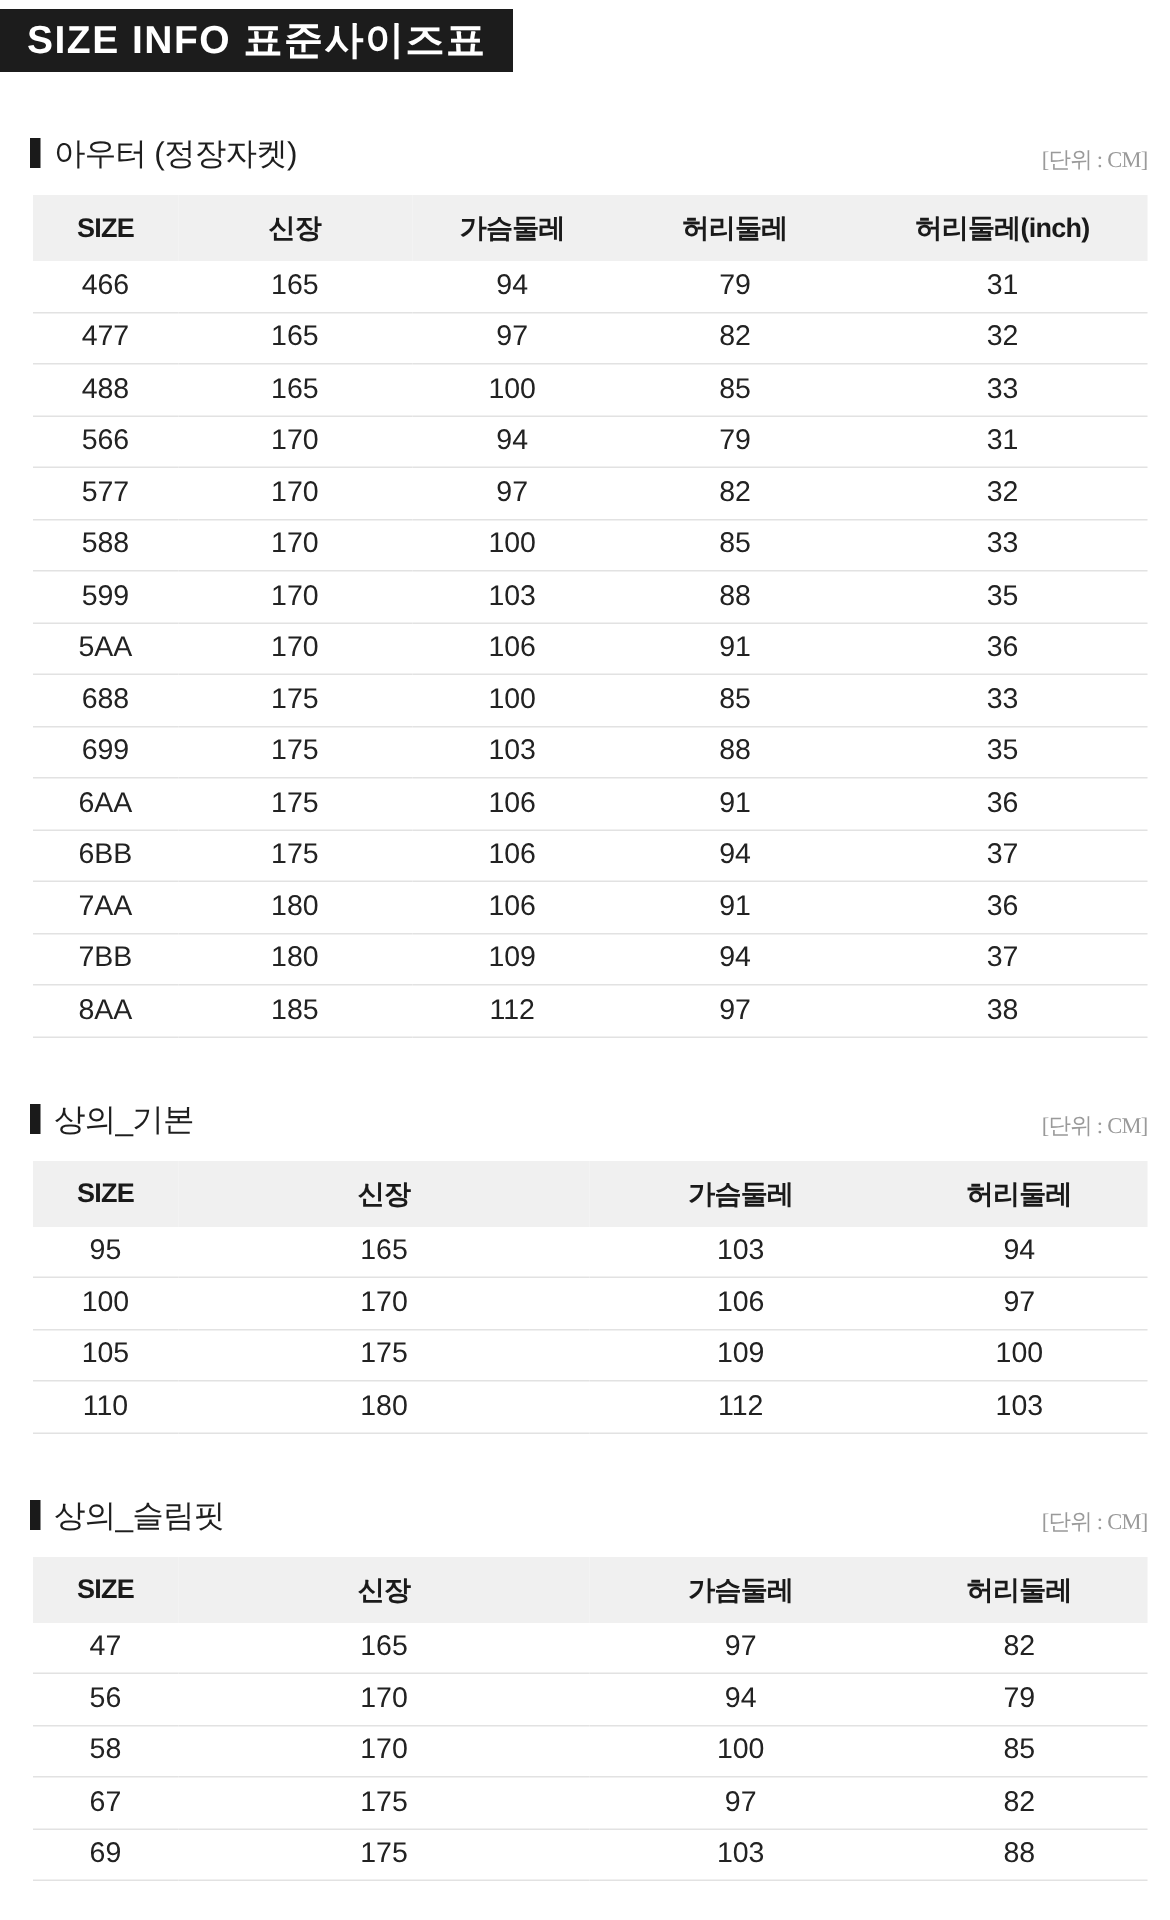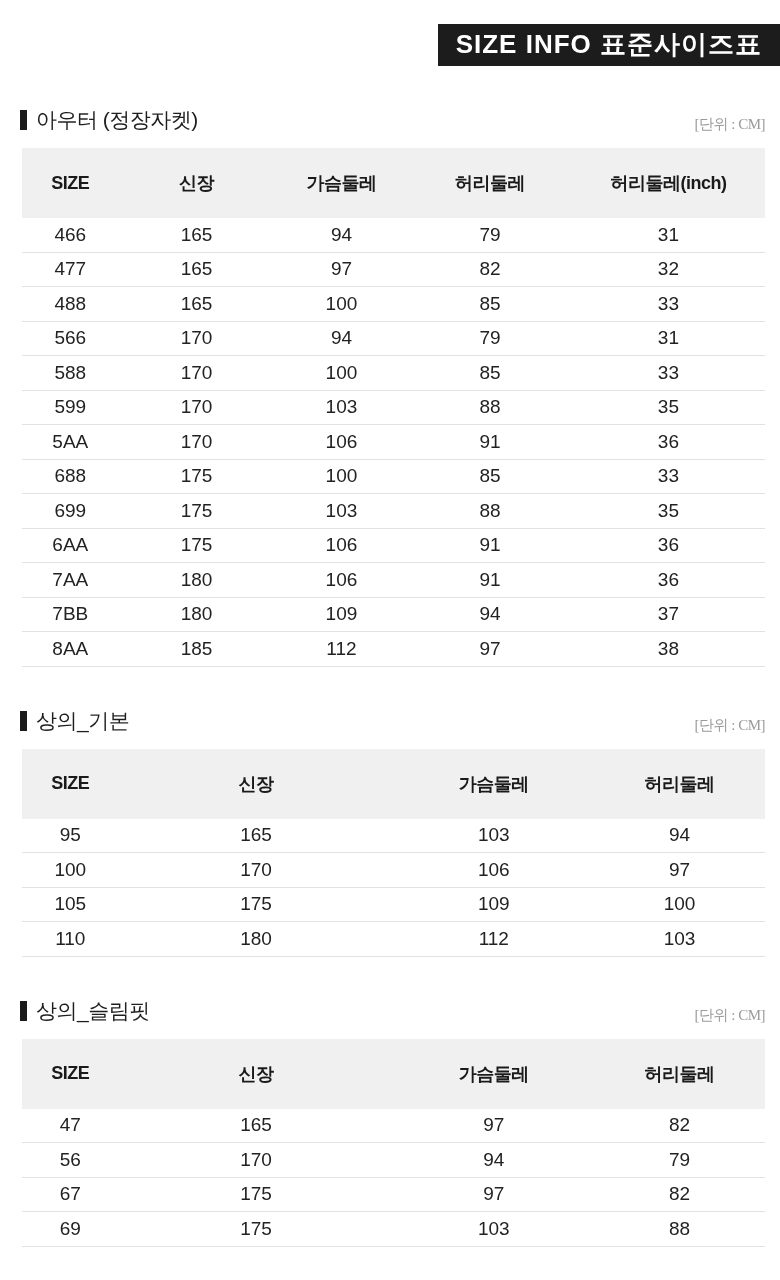--- a/index.html
+++ b/index.html
@@ -8,22 +8,22 @@
   }
   body {
     width: 780px;
     height: 1280px;
     overflow: hidden;
     background: #ffffff;
     font-family: "Liberation Sans", sans-serif;
     color: #1a1a1a;
   }
   .title-wrap {
-    padding-top: 24px;
-    text-align: right;
+    padding-top: 6px;
+    text-align: left;
   }
   .title-bar {
     display: inline-block;
     margin: 0;
     background: #1c1c1c;
     color: #ffffff;
     font-size: 26px;
     font-weight: 700;
     letter-spacing: 1px;
     line-height: 1;
@@ -68,21 +68,21 @@
     border-collapse: collapse;
     table-layout: fixed;
   }
   table.size-table thead th {
     background: #f0f0f0;
     font-size: 18px;
     font-weight: 700;
     color: #1a1a1a;
     height: 36px;
     text-align: center;
-    padding: 17px;
+    padding: 4px;
     letter-spacing: -0.5px;
   }
   table.size-table tbody td {
     font-size: 19px;
     font-weight: 400;
     color: #222222;
     height: 33.5px;
     text-align: center;
     padding: 0;
     border-bottom: 1px solid #e2e2e2;
@@ -144,20 +144,27 @@
             <td>33</td>
           </tr>
           <tr>
             <td>566</td>
             <td>170</td>
             <td>94</td>
             <td>79</td>
             <td>31</td>
           </tr>
           <tr>
+            <td>577</td>
+            <td>170</td>
+            <td>97</td>
+            <td>82</td>
+            <td>32</td>
+          </tr>
+          <tr>
             <td>588</td>
             <td>170</td>
             <td>100</td>
             <td>85</td>
             <td>33</td>
           </tr>
           <tr>
             <td>599</td>
             <td>170</td>
             <td>103</td>
@@ -184,20 +191,27 @@
             <td>103</td>
             <td>88</td>
             <td>35</td>
           </tr>
           <tr>
             <td>6AA</td>
             <td>175</td>
             <td>106</td>
             <td>91</td>
             <td>36</td>
+          </tr>
+          <tr>
+            <td>6BB</td>
+            <td>175</td>
+            <td>106</td>
+            <td>94</td>
+            <td>37</td>
           </tr>
           <tr>
             <td>7AA</td>
             <td>180</td>
             <td>106</td>
             <td>91</td>
             <td>36</td>
           </tr>
           <tr>
             <td>7BB</td>
@@ -297,20 +311,26 @@
             <td>97</td>
             <td>82</td>
           </tr>
           <tr>
             <td>56</td>
             <td>170</td>
             <td>94</td>
             <td>79</td>
           </tr>
           <tr>
+            <td>58</td>
+            <td>170</td>
+            <td>100</td>
+            <td>85</td>
+          </tr>
+          <tr>
             <td>67</td>
             <td>175</td>
             <td>97</td>
             <td>82</td>
           </tr>
           <tr>
             <td>69</td>
             <td>175</td>
             <td>103</td>
             <td>88</td>

